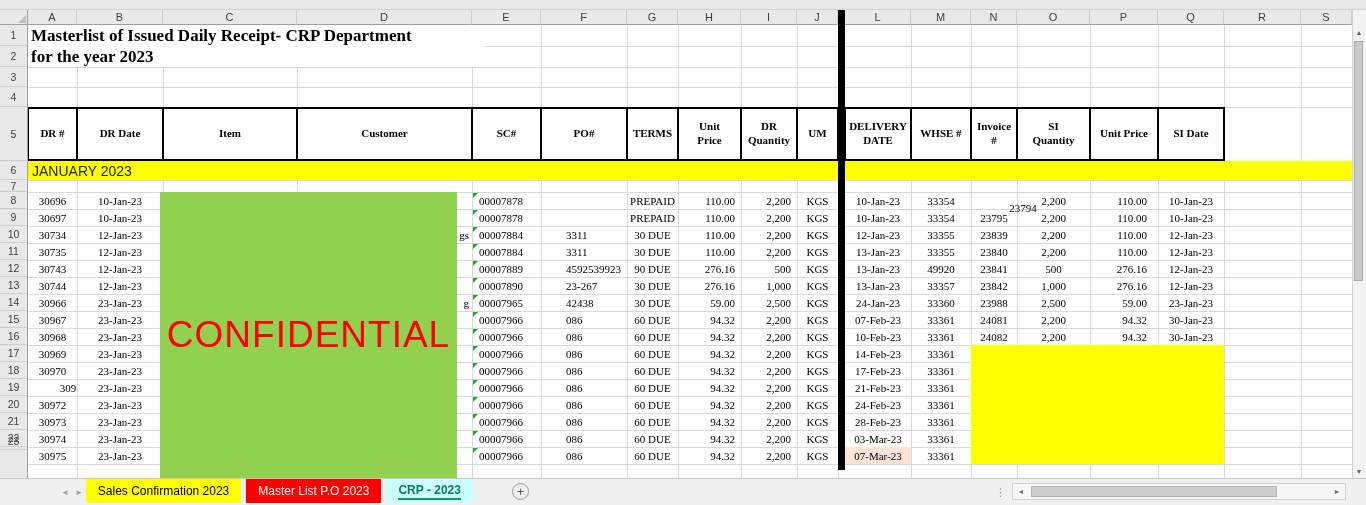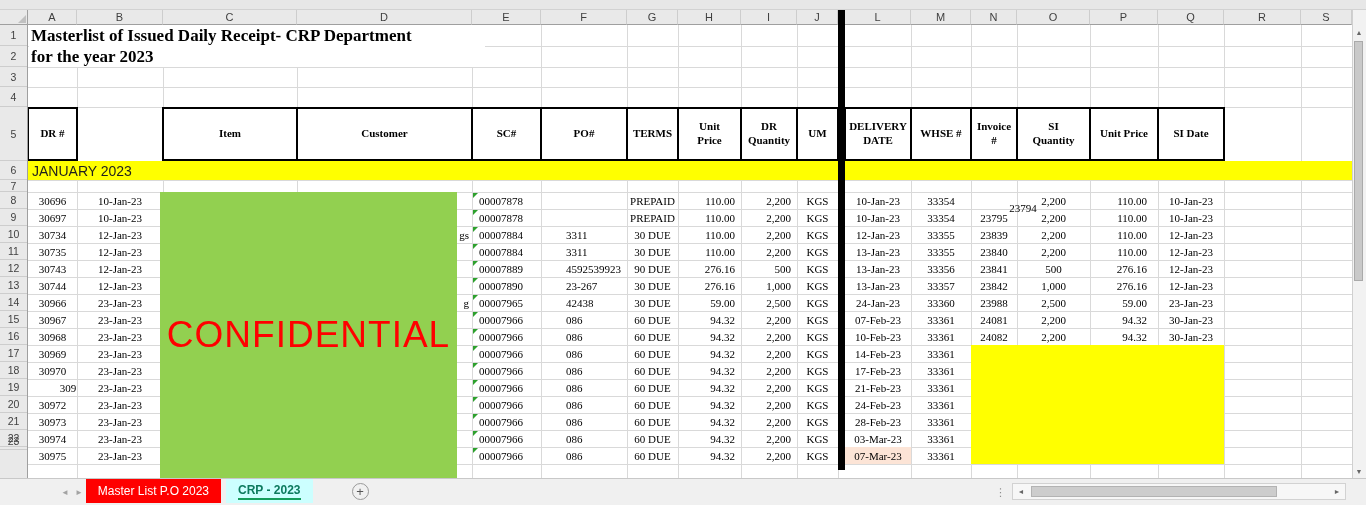--- a/index.html
+++ b/index.html
@@ -83,20 +83,21 @@
       <div class="abs" style="left: 28px; top: 413px; width: 1324px; height: 1px; background: rgb(217, 217, 217);"></div>
       <div class="abs" style="left: 28px; top: 430px; width: 1324px; height: 1px; background: rgb(217, 217, 217);"></div>
       <div class="abs" style="left: 28px; top: 447px; width: 1324px; height: 1px; background: rgb(217, 217, 217);"></div>
       <div class="abs" style="left: 28px; top: 464px; width: 1324px; height: 1px; background: rgb(217, 217, 217);"></div>
       <div class="abs" style="left: 29px; top: 25px; width: 456px; height: 42px; background: rgb(255, 255, 255);"></div>
       <div class="title" style="left: 31px; top: 25px; width: 640px; height: 21px; text-align: center;">Masterlist of Issued Daily Receipt- CRP Department</div>
       <div class="title" style="left: 31px; top: 46px; width: 640px; height: 21px;">for the year 2023</div>
       <div class="abs" style="left: 28px; top: 161px; width: 1324px; height: 19px; background: rgb(255, 255, 0);"></div>
       <div class="month" style="left: 29px; top: 161px; width: 320px; height: 19px;">JANUARY 2023</div>
       <div class="hcell" style="left: 27px; top: 107px; width: 51px; height: 54px;">DR #</div>
+      <div class="hcell" style="left: 76px; top: 107px; width: 88px; height: 54px;">DR Date</div>
       <div class="hcell" style="left: 162px; top: 107px; width: 136px; height: 54px;">Item</div>
       <div class="hcell" style="left: 296px; top: 107px; width: 177px; height: 54px;">Customer</div>
       <div class="hcell" style="left: 471px; top: 107px; width: 71px; height: 54px;">SC#</div>
       <div class="hcell" style="left: 540px; top: 107px; width: 88px; height: 54px;">PO#</div>
       <div class="hcell" style="left: 626px; top: 107px; width: 53px; height: 54px;">TERMS</div>
       <div class="hcell" style="left: 677px; top: 107px; width: 65px; height: 54px;">Unit
 Price</div>
       <div class="hcell" style="left: 740px; top: 107px; width: 58px; height: 54px;">DR
 Quantity</div>
       <div class="hcell" style="left: 796px; top: 107px; width: 43px; height: 54px;">UM</div>
@@ -170,21 +171,21 @@
       <div class="abs" style="left: 473px; top: 244px; width: 0px; height: 0px; border-top: 5px solid rgb(45, 160, 45); border-right: 5px solid transparent;"></div>
       <div class="cell ac" style="left: 28px; top: 260px; width: 49px; height: 17px;">30743</div>
       <div class="cell ac" style="left: 77px; top: 260px; width: 86px; height: 17px;">12-Jan-23</div>
       <div class="cell al" style="left: 472px; top: 260px; width: 69px; height: 17px;">00007889</div>
       <div class="cell al2" style="left: 541px; top: 260px; width: 86px; height: 17px;">4592539923</div>
       <div class="cell ac" style="left: 627px; top: 260px; width: 51px; height: 17px;">90 DUE</div>
       <div class="cell ar" style="left: 678px; top: 260px; width: 63px; height: 17px;">276.16</div>
       <div class="cell ar" style="left: 741px; top: 260px; width: 56px; height: 17px;">500</div>
       <div class="cell ac" style="left: 797px; top: 260px; width: 41px; height: 17px;">KGS</div>
       <div class="cell ac" style="left: 845px; top: 260px; width: 66px; height: 17px;">13-Jan-23</div>
-      <div class="cell ac" style="left: 911px; top: 260px; width: 60px; height: 17px;">33356</div>
+      <div class="cell ac" style="left: 911px; top: 260px; width: 60px; height: 17px;">49920</div>
       <div class="cell ac" style="left: 971px; top: 260px; width: 46px; height: 17px;">23841</div>
       <div class="cell ac" style="left: 1017px; top: 260px; width: 73px; height: 17px;">500</div>
       <div class="cell ar2" style="left: 1090px; top: 260px; width: 68px; height: 17px;">276.16</div>
       <div class="cell ac" style="left: 1158px; top: 260px; width: 66px; height: 17px;">12-Jan-23</div>
       <div class="abs" style="left: 473px; top: 261px; width: 0px; height: 0px; border-top: 5px solid rgb(45, 160, 45); border-right: 5px solid transparent;"></div>
       <div class="cell ac" style="left: 28px; top: 277px; width: 49px; height: 17px;">30744</div>
       <div class="cell ac" style="left: 77px; top: 277px; width: 86px; height: 17px;">12-Jan-23</div>
       <div class="cell al" style="left: 472px; top: 277px; width: 69px; height: 17px;">00007890</div>
       <div class="cell al2" style="left: 541px; top: 277px; width: 86px; height: 17px;">23-267</div>
       <div class="cell ac" style="left: 627px; top: 277px; width: 51px; height: 17px;">30 DUE</div>
@@ -371,20 +372,23 @@
       <div class="rhead" style="left: 0px; top: 430px; width: 27px; height: 17px;">22</div>
       <div class="rhead" style="left: 0px; top: 433px; width: 27px; height: 17px;">23</div>
       <div class="abs" style="left: 1352px; top: 10px; width: 14px; height: 468px; background: rgb(242, 242, 242); border-left: 1px solid rgb(208, 208, 208);"></div>
       <div class="sarrow" style="left: 1352px; top: 25px; width: 14px; height: 14px;">▲</div>
       <div class="abs" style="left: 1354px; top: 41px; width: 9px; height: 240px; background: rgb(201, 201, 201); border: 1px solid rgb(170, 170, 170);"></div>
       <div class="sarrow" style="left: 1352px; top: 464px; width: 14px; height: 14px;">▼</div>
     </div>
   <div id="tabbar">
     <span class="navarrow">◄</span>
     <span class="navarrow">►</span>
+    <div class="tab tab1">
+      <span>Sales Confirmation 2023</span>
+    </div>
     <div class="tab tab2">
       <span>Master List P.O 2023</span>
     </div>
     <div class="tab tab3">
       <span class="activespan">CRP - 2023</span>
     </div>
     <div class="addbtn">
       <span>+</span>
     </div>
     <div class="grip">⋮</div>

